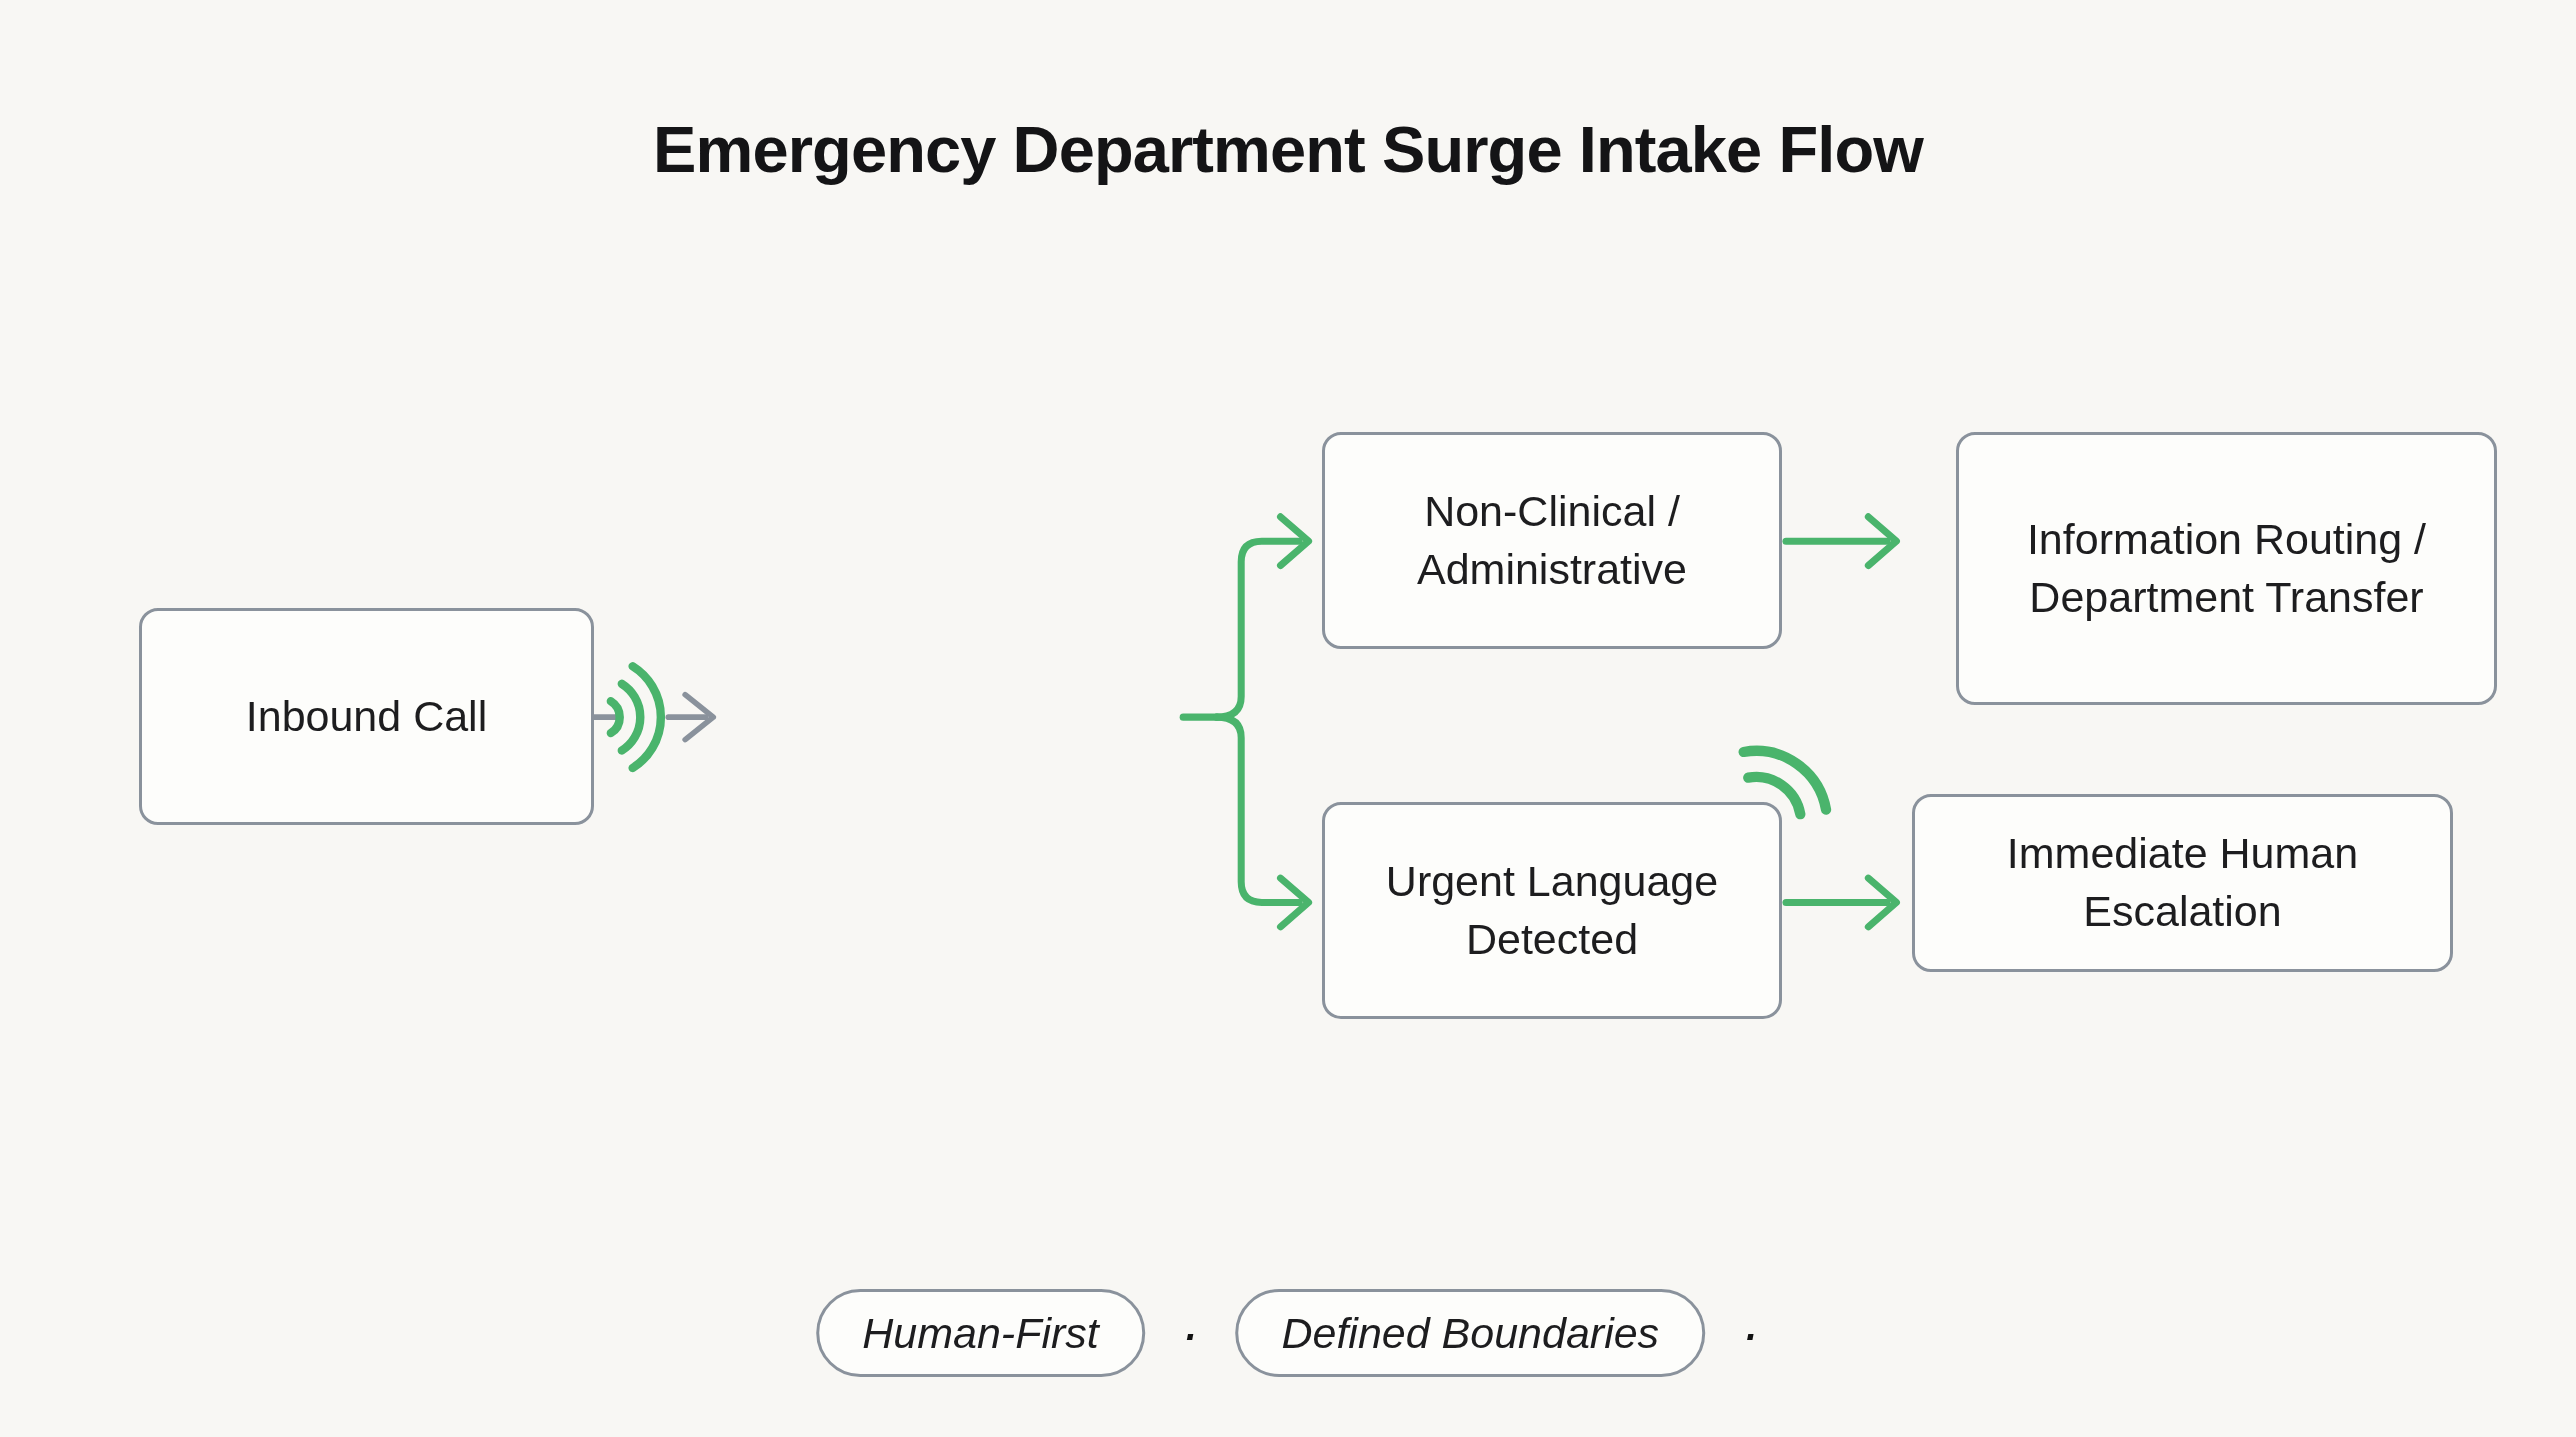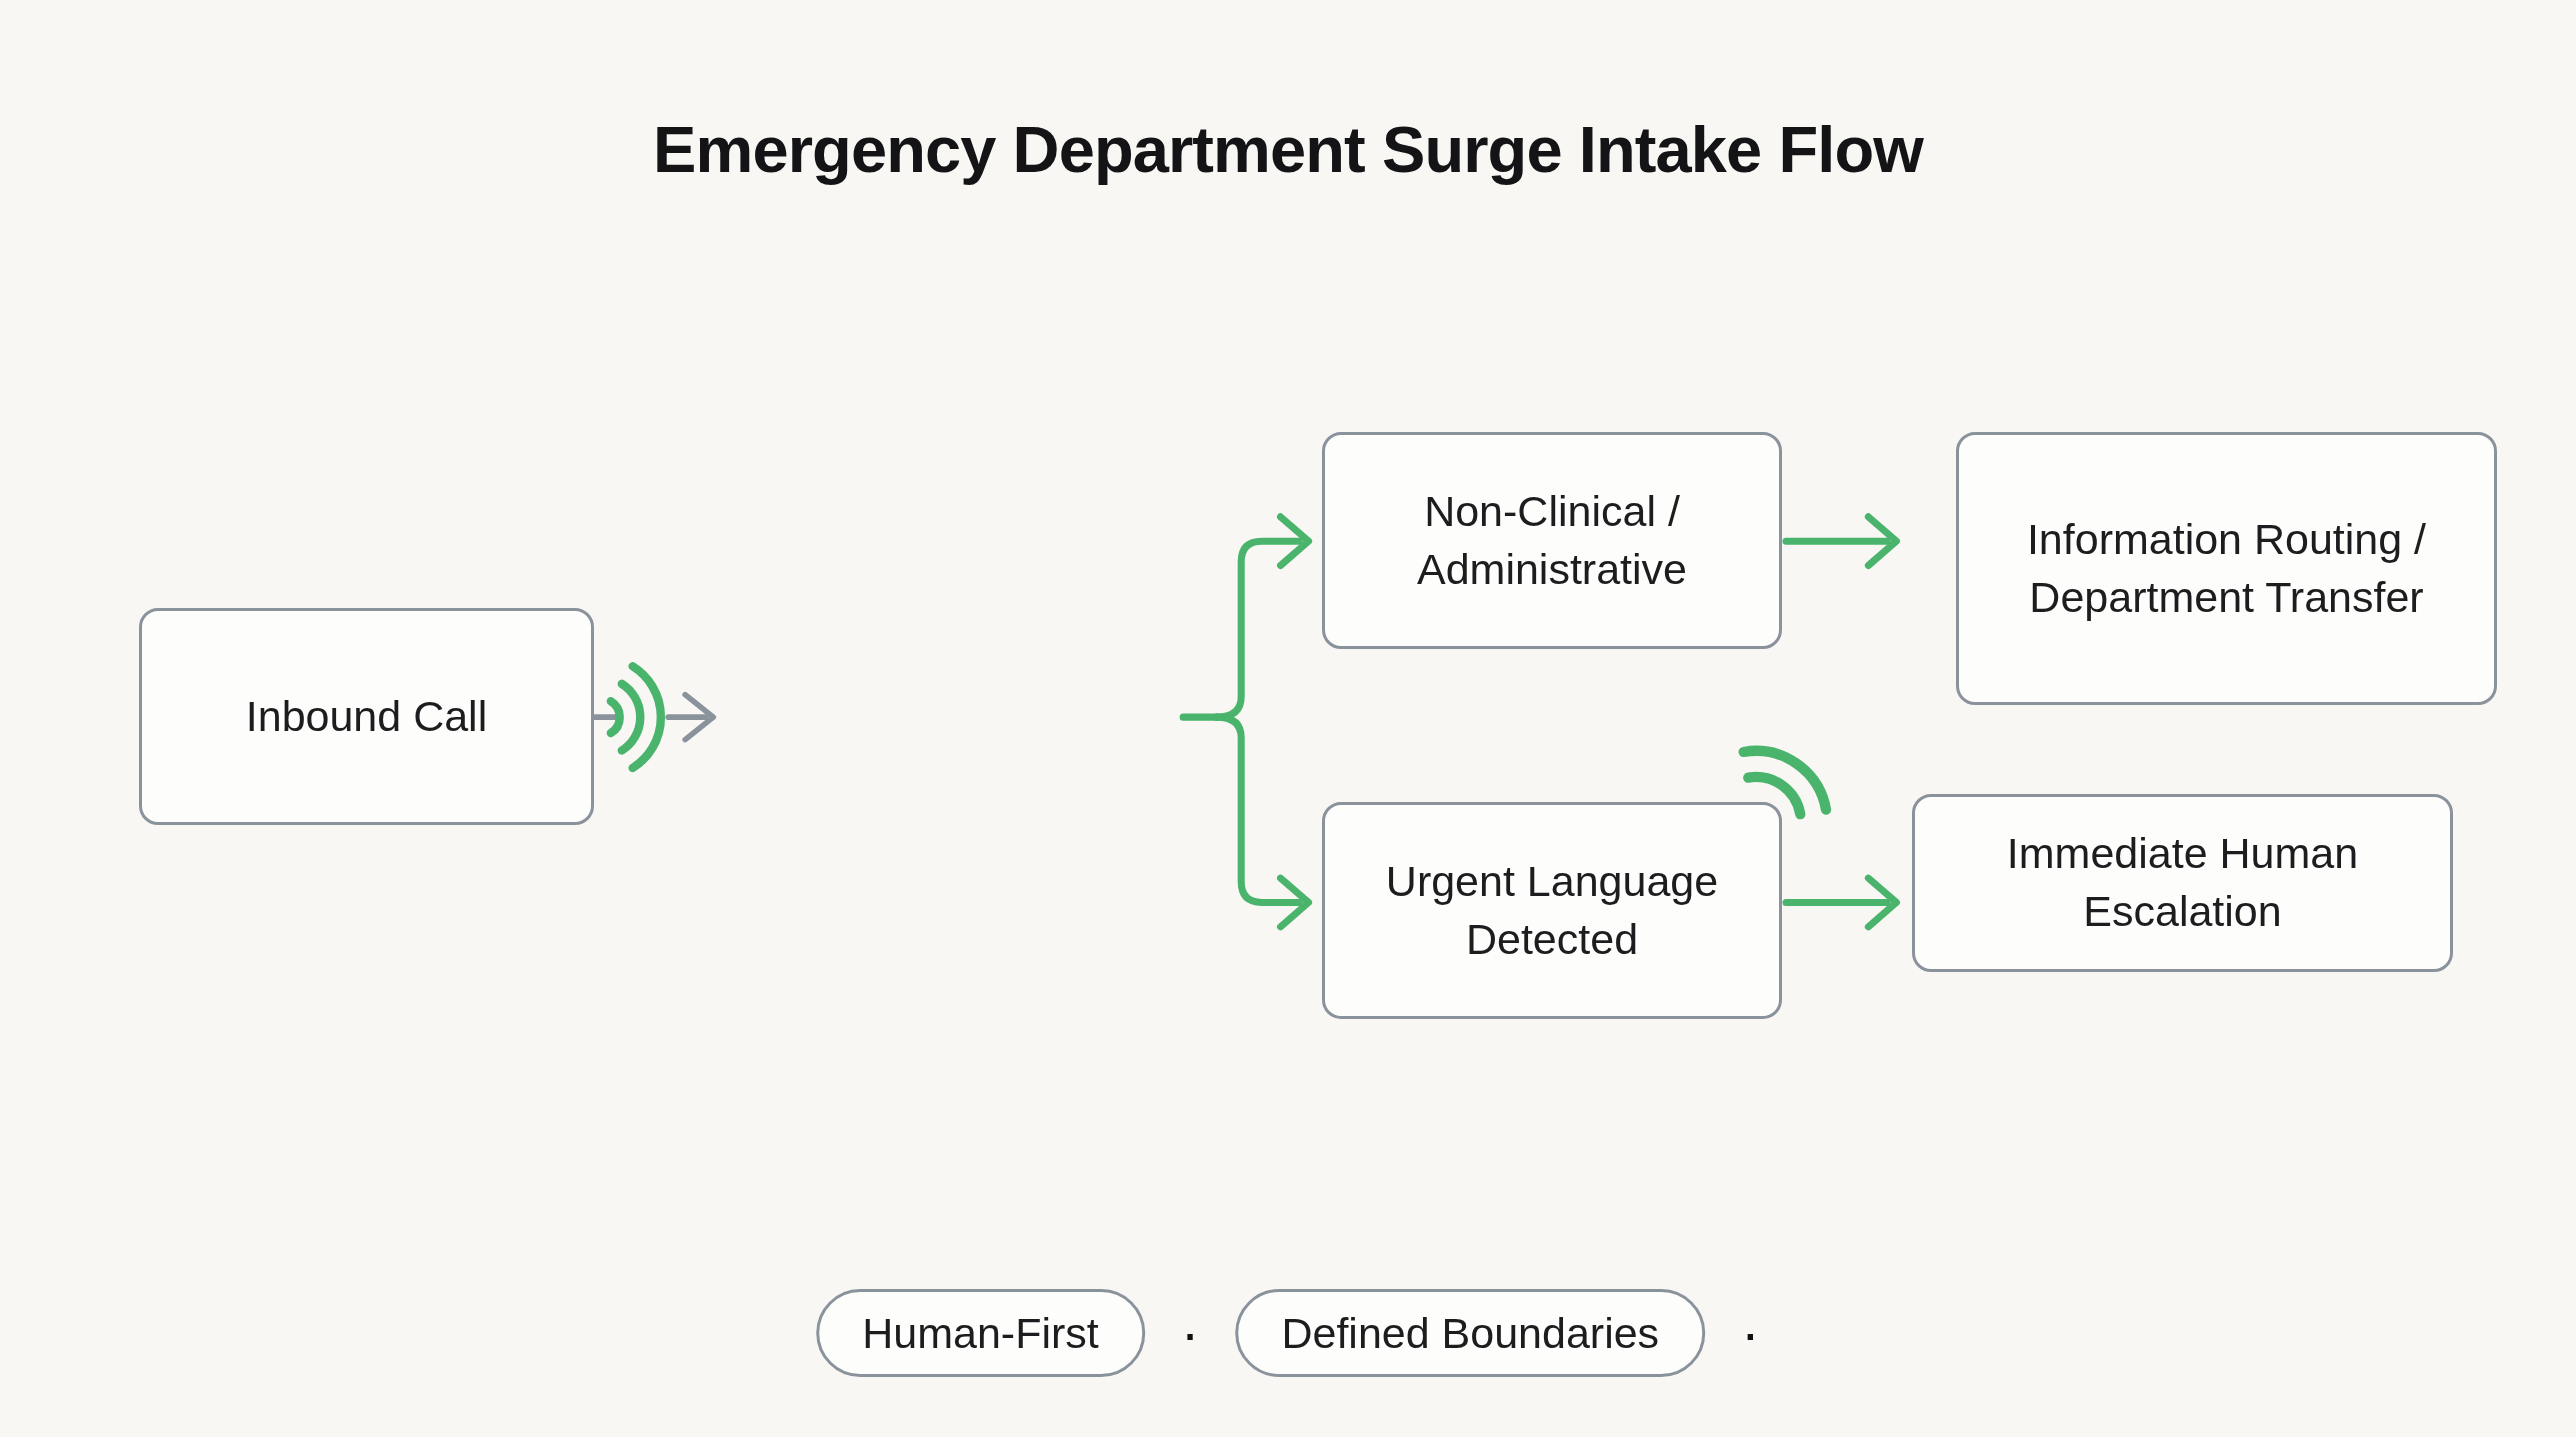--- a/index.html
+++ b/index.html
@@ -58,20 +58,21 @@
   .node-urgent    {left:1322px;top:794px; width:460px; height:217px;margin-top:8px;}
   .node-routing   {left:1956px;top:432px; width:541px; height:273px;}
   .node-escalate  {left:1912px;top:794px; width:541px; height:178px;}
   .pills{
     position:absolute;
     top:1289px;left:50%;
     transform:translateX(-50%);
     display:flex;align-items:center;
     gap:36px;
     white-space:nowrap;
+    font-style:italic;
   }
   .pill{
     display:flex;align-items:center;justify-content:center;
     height:88px;
     padding:0 43px;
     background:var(--node-fill);
     border:3.7px solid var(--border-gray);
     border-radius:47px;
     font-size:43px;
     color:var(--text);

